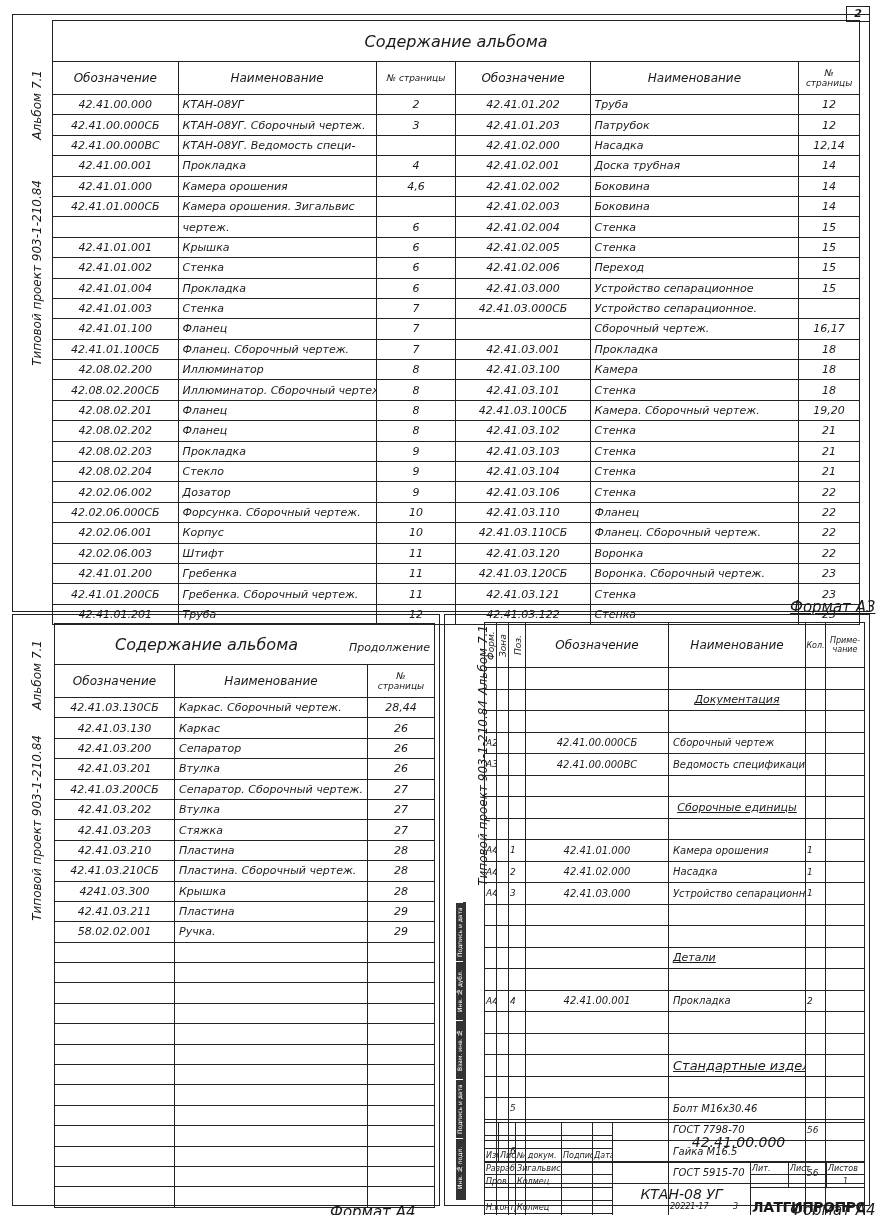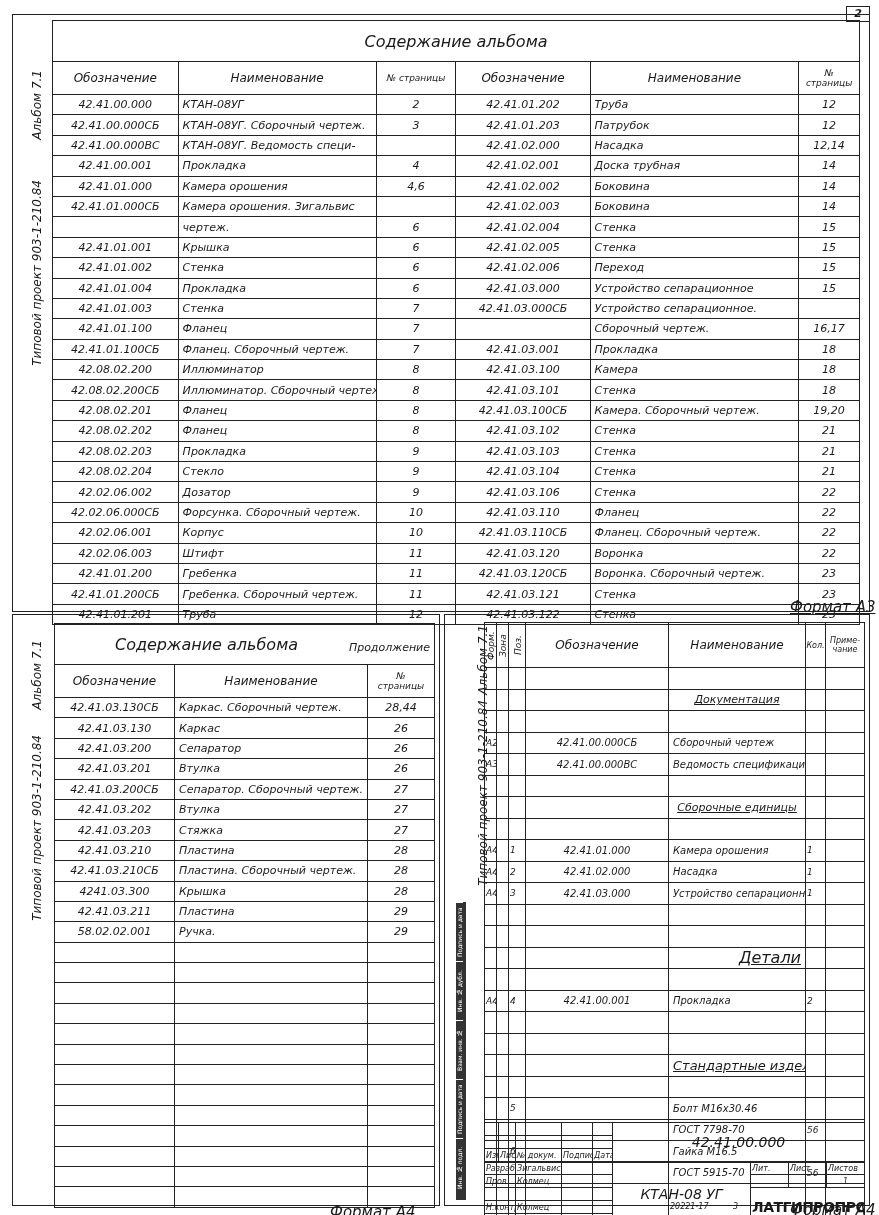--- a/index.html
+++ b/index.html
@@ -576,21 +576,21 @@
         <td style="text-align: center;"></td>
         <td></td>
         <td style="padding: 0px 1px; font-size: 9px;"></td>
         <td></td>
       </tr>
       <tr>
         <td style="padding: 0px 1px; font-size: 9px;"></td>
         <td style="padding: 0px 1px; font-size: 9px;"></td>
         <td style="padding: 0px 1px; font-size: 9px;"></td>
         <td style="text-align: center;"></td>
-        <td class="underl" style="text-align: right; font-size: 16px;">Детали</td>
+        <td class="underl" style="text-align: left; font-size: 11px;">Детали</td>
         <td style="padding: 0px 1px; font-size: 9px;"></td>
         <td></td>
       </tr>
       <tr>
         <td style="padding: 0px 1px; font-size: 9px;"></td>
         <td style="padding: 0px 1px; font-size: 9px;"></td>
         <td style="padding: 0px 1px; font-size: 9px;"></td>
         <td style="text-align: center;"></td>
         <td></td>
         <td style="padding: 0px 1px; font-size: 9px;"></td>

